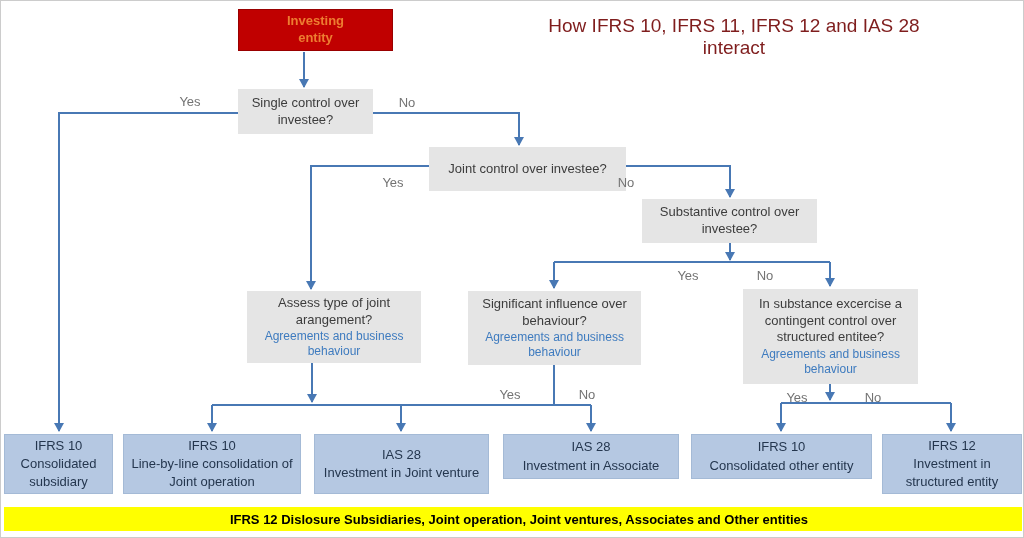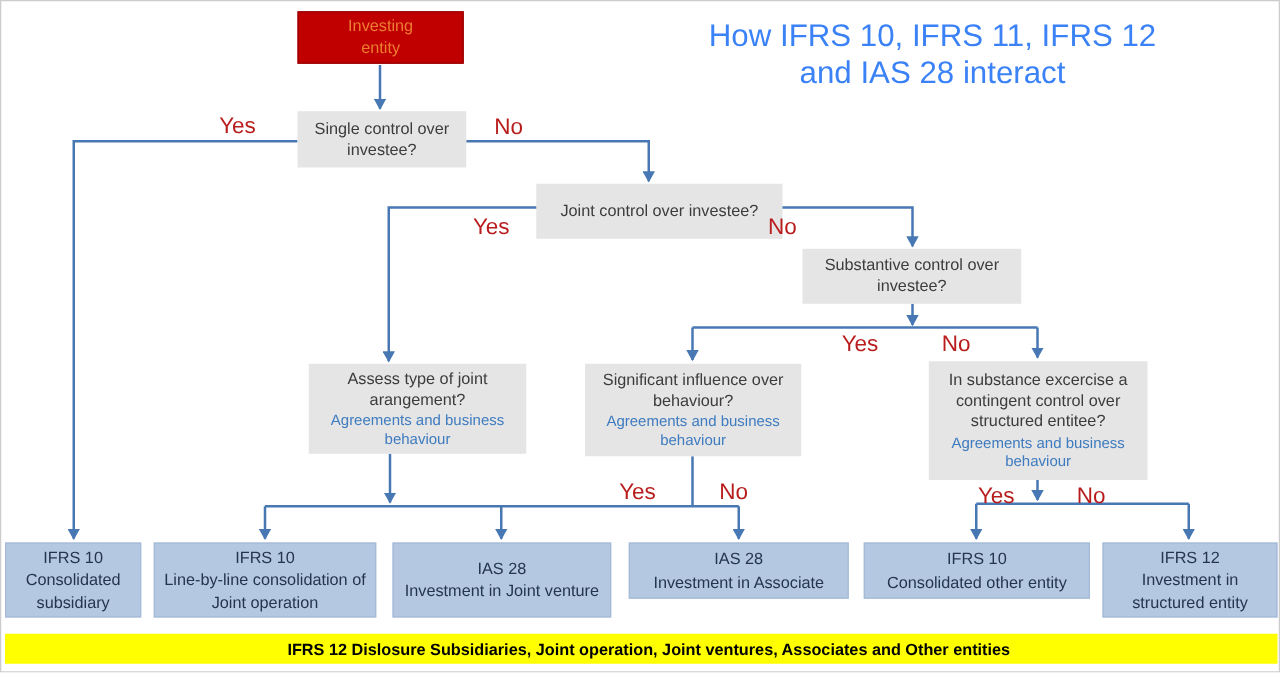--- a/index.html
+++ b/index.html
@@ -8,26 +8,26 @@
     font-family:"Liberation Sans", sans-serif; box-sizing:border-box;
     border:1px solid #cccccc; overflow:hidden;
   }
   .node {
     position:absolute; display:flex; flex-direction:column;
     align-items:center; justify-content:center; text-align:center;
     box-sizing:border-box;
   }
   .title {
     position:absolute; left:540px; top:14px; width:386px; text-align:center;
-    font-size:25px; color:#3b82f6; letter-spacing:0px;margin-left:12px;
+    font-size:19px; color:#7f1d1d; letter-spacing:0px;
   }
   .root-node {
-    left:237px; top:8px; width:133px; height:42px;
+    left:237px; top:8px; width:155px; height:42px;
     background:#c00000; border:1px solid #990000;
-    color:#ed7d31; font-weight:normal; font-size:13px; line-height:1.3;
+    color:#ed7d31; font-weight:bold; font-size:13px; line-height:1.3;
   }
   .root-node .lbl { max-width:80px; }
   .decision {
     background:#e5e5e5; color:#3c3c3c; font-size:13px; line-height:1.3;
     padding:2px 8px;
   }
   .decision .note { color:#3e7bbf; font-size:12px; line-height:1.25; margin-top:1px; }
   #node-single      { left:237px; top:88px;  width:135px; height:45px; }
   #node-joint       { left:428px; top:146px; width:197px; height:44px; }
   #node-substantive { left:641px; top:198px; width:175px; height:44px; }
@@ -45,21 +45,21 @@
   #node-r4 { left:502px; top:433px; width:176px; height:45px; }
   #node-r5 { left:690px; top:433px; width:181px; height:45px; }
   #node-r6 { left:881px; top:433px; width:140px; height:60px;justify-content:space-between; }
   .banner {
     position:absolute; left:3px; top:506px; width:1018px; height:24px;
     background:#ffff00; color:#000000; font-weight:bold; font-size:13px;
     display:flex; align-items:center; justify-content:center; box-sizing:border-box;padding-left:12px;
   }
   .edge-label {
     position:absolute; transform:translate(-50%,-50%);
-    font-size:18px; color:#b91c1c; white-space:nowrap;
+    font-size:13px; color:#737373; white-space:nowrap;
   }
   #lbl-yes-single      { left:189px; top:100px; }
   #lbl-no-single       { left:406px; top:101px; }
   #lbl-yes-joint       { left:392px; top:181px; }
   #lbl-no-joint        { left:625px; top:181px; }
   #lbl-yes-substantive { left:687px; top:274px; }
   #lbl-no-substantive  { left:764px; top:274px; }
   #lbl-yes-significant { left:509px; top:393px; }
   #lbl-no-significant  { left:586px; top:393px; }
   #lbl-yes-insubstance { left:796px; top:396px; }

